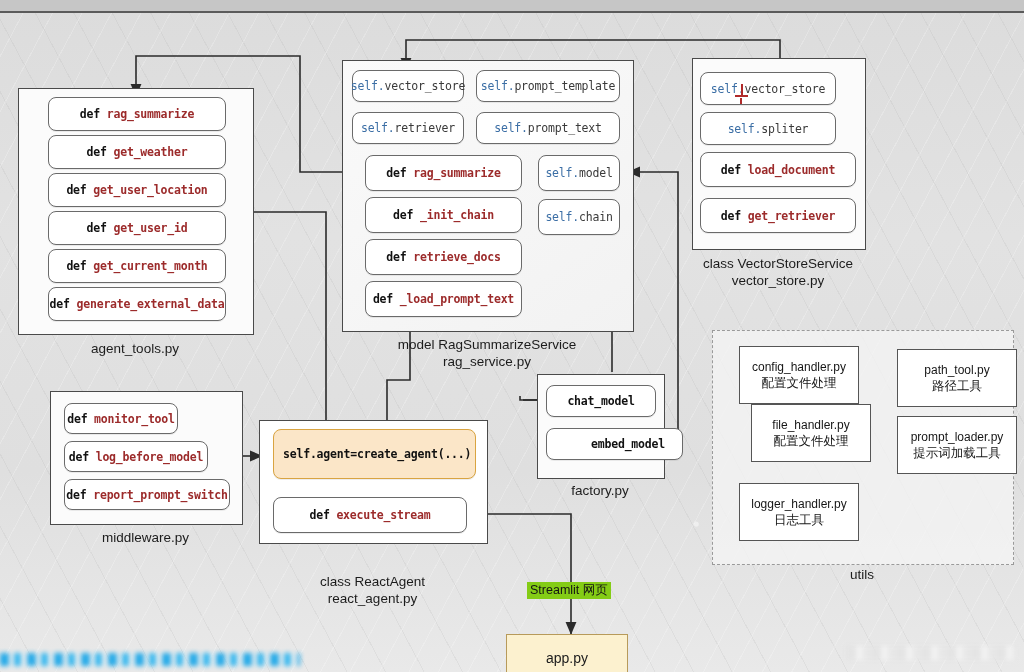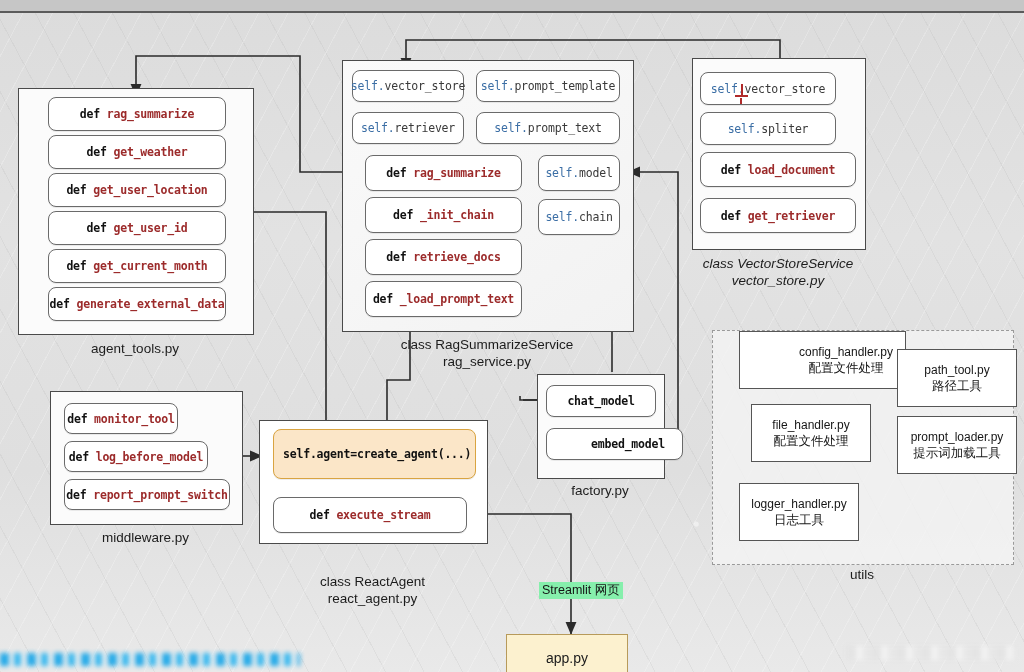--- a/index.html
+++ b/index.html
@@ -44,22 +44,22 @@
   
   #utils{position:absolute;z-index:3;border:1.5px dashed #9a9a9a;background:rgba(244,244,244,.80);}
   .ubox{position:absolute;z-index:4;border:1.4px solid #555;background:#fff;
         display:flex;flex-direction:column;align-items:center;justify-content:center;
         font-size:12px;line-height:16px;color:#161616;text-align:center;}
   .ubox .cn{font-size:12.5px;}
   
   #apppy{position:absolute;z-index:3;border:1.6px solid #b79a5a;background:#fcf1cf;
          display:flex;align-items:center;justify-content:center;
          font-size:14px;color:#1b1b1b;}
-  .edgelabel{position:absolute;z-index:4;background:#86efac;padding:0 3px;
-             font-size:12.5px;color:#141414;white-space:nowrap;margin-left:12px;}
+  .edgelabel{position:absolute;z-index:4;background:#84cc16;padding:0 3px;
+             font-size:12.5px;color:#141414;white-space:nowrap;}
   
   .caret{position:absolute;z-index:5;}
   .caret i{position:absolute;background:#b02a2a;display:block;}
   
   .wm{position:absolute;z-index:6;filter:blur(2.4px);opacity:.95;}
   #wm-left{left:0;bottom:6px;width:300px;height:13px;
     background:repeating-linear-gradient(90deg,#19a6e8 0 9px,rgba(255,255,255,.25) 9px 14px,#2bb4ef 14px 21px,rgba(255,255,255,.3) 21px 27px);}
   #wm-right{right:8px;bottom:12px;width:170px;height:14px;
     background:repeating-linear-gradient(90deg,#e4e4e4 0 10px,#f3f3f3 10px 17px,#e8e8e8 17px 25px);}
 </style>
@@ -150,21 +150,21 @@
   <span class="kw">def</span>&nbsp;<span class="fn">_load_prompt_text</span>
 </div>
 <div class="chip" style="left:538px;top:155px;width:80px;height:34px;">
   <span class="sf">self.</span>
     <span class="at">model</span>
 </div>
 <div class="chip" style="left:538px;top:199px;width:80px;height:34px;">
   <span class="sf">self.</span>
     <span class="at">chain</span>
 </div>
-<div class="caption" style="left:342px;top:336px;width:290px;">class RagSummarizeService
+<div class="caption" style="left:342px;top:336px;width:290px;">model RagSummarizeService
 rag_service.py</div>
 
 <div class="group" id="g-vs" style="left:692px;top:58px;width:172px;height:190px;"></div>
 <div class="chip" style="left:700px;top:72px;width:134px;height:31px;">
   <span class="sf">self.</span>
     <span class="at">vector_store</span>
 </div>
 <div class="caret" style="left:735px;top:84px;width:16px;height:18px;">
   <i style="left:6px;top:0;width:1.5px;height:12px;"></i>
   <i style="left:0;top:11px;width:13px;height:2px;"></i>
@@ -173,21 +173,21 @@
 <div class="chip" style="left:700px;top:112px;width:134px;height:31px;">
   <span class="sf">self.</span>
     <span class="at">spliter</span>
 </div>
 <div class="chip" style="left:700px;top:152px;width:154px;height:33px;">
   <span class="kw">def</span>&nbsp;<span class="fn">load_document</span>
 </div>
 <div class="chip" style="left:700px;top:198px;width:154px;height:33px;">
   <span class="kw">def</span>&nbsp;<span class="fn">get_retriever</span>
 </div>
-<div class="caption" style="left:672px;top:255px;width:212px;font-style:italic;">class VectorStoreService
+<div class="caption" style="left:672px;top:255px;width:212px;">class VectorStoreService
 vector_store.py</div>
 
 <div class="group" id="g-mw" style="left:50px;top:391px;width:191px;height:132px;"></div>
 <div class="chip" style="left:64px;top:403px;width:112px;height:29px;">
   <span class="kw">def</span>&nbsp;<span class="fn">monitor_tool</span>
 </div>
 <div class="chip" style="left:64px;top:441px;width:142px;height:29px;">
   <span class="kw">def</span>&nbsp;<span class="fn">log_before_model</span>
 </div>
 <div class="chip" style="left:64px;top:479px;width:164px;height:29px;">
@@ -206,21 +206,21 @@
 </div>
 <div class="caption" style="left:259px;top:573px;width:227px;">class ReactAgent
 react_agent.py</div>
 
 <div class="group" id="g-factory" style="left:537px;top:374px;width:126px;height:103px;"></div>
 <div class="chip plain" style="left:546px;top:385px;width:108px;height:30px;">chat_model</div>
 <div class="chip plain" style="left:546px;top:428px;width:108px;height:30px;padding-left:27px;">embed_model</div>
 <div class="caption" style="left:537px;top:482px;width:126px;">factory.py</div>
 
 <div id="utils" style="left:712px;top:330px;width:300px;height:233px;"></div>
-<div class="ubox" style="left:739px;top:331px;width:118px;height:56px;padding-left:47px;">
+<div class="ubox" style="left:739px;top:346px;width:118px;height:56px;">
   <span>config_handler.py</span>
   <span class="cn">配置文件处理</span>
 </div>
 <div class="ubox" style="left:897px;top:349px;width:118px;height:56px;">
   <span>path_tool.py</span>
   <span class="cn">路径工具</span>
 </div>
 <div class="ubox" style="left:739px;top:404px;width:118px;height:56px;margin-left:12px;">
   <span>file_handler.py</span>
   <span class="cn">配置文件处理</span>

